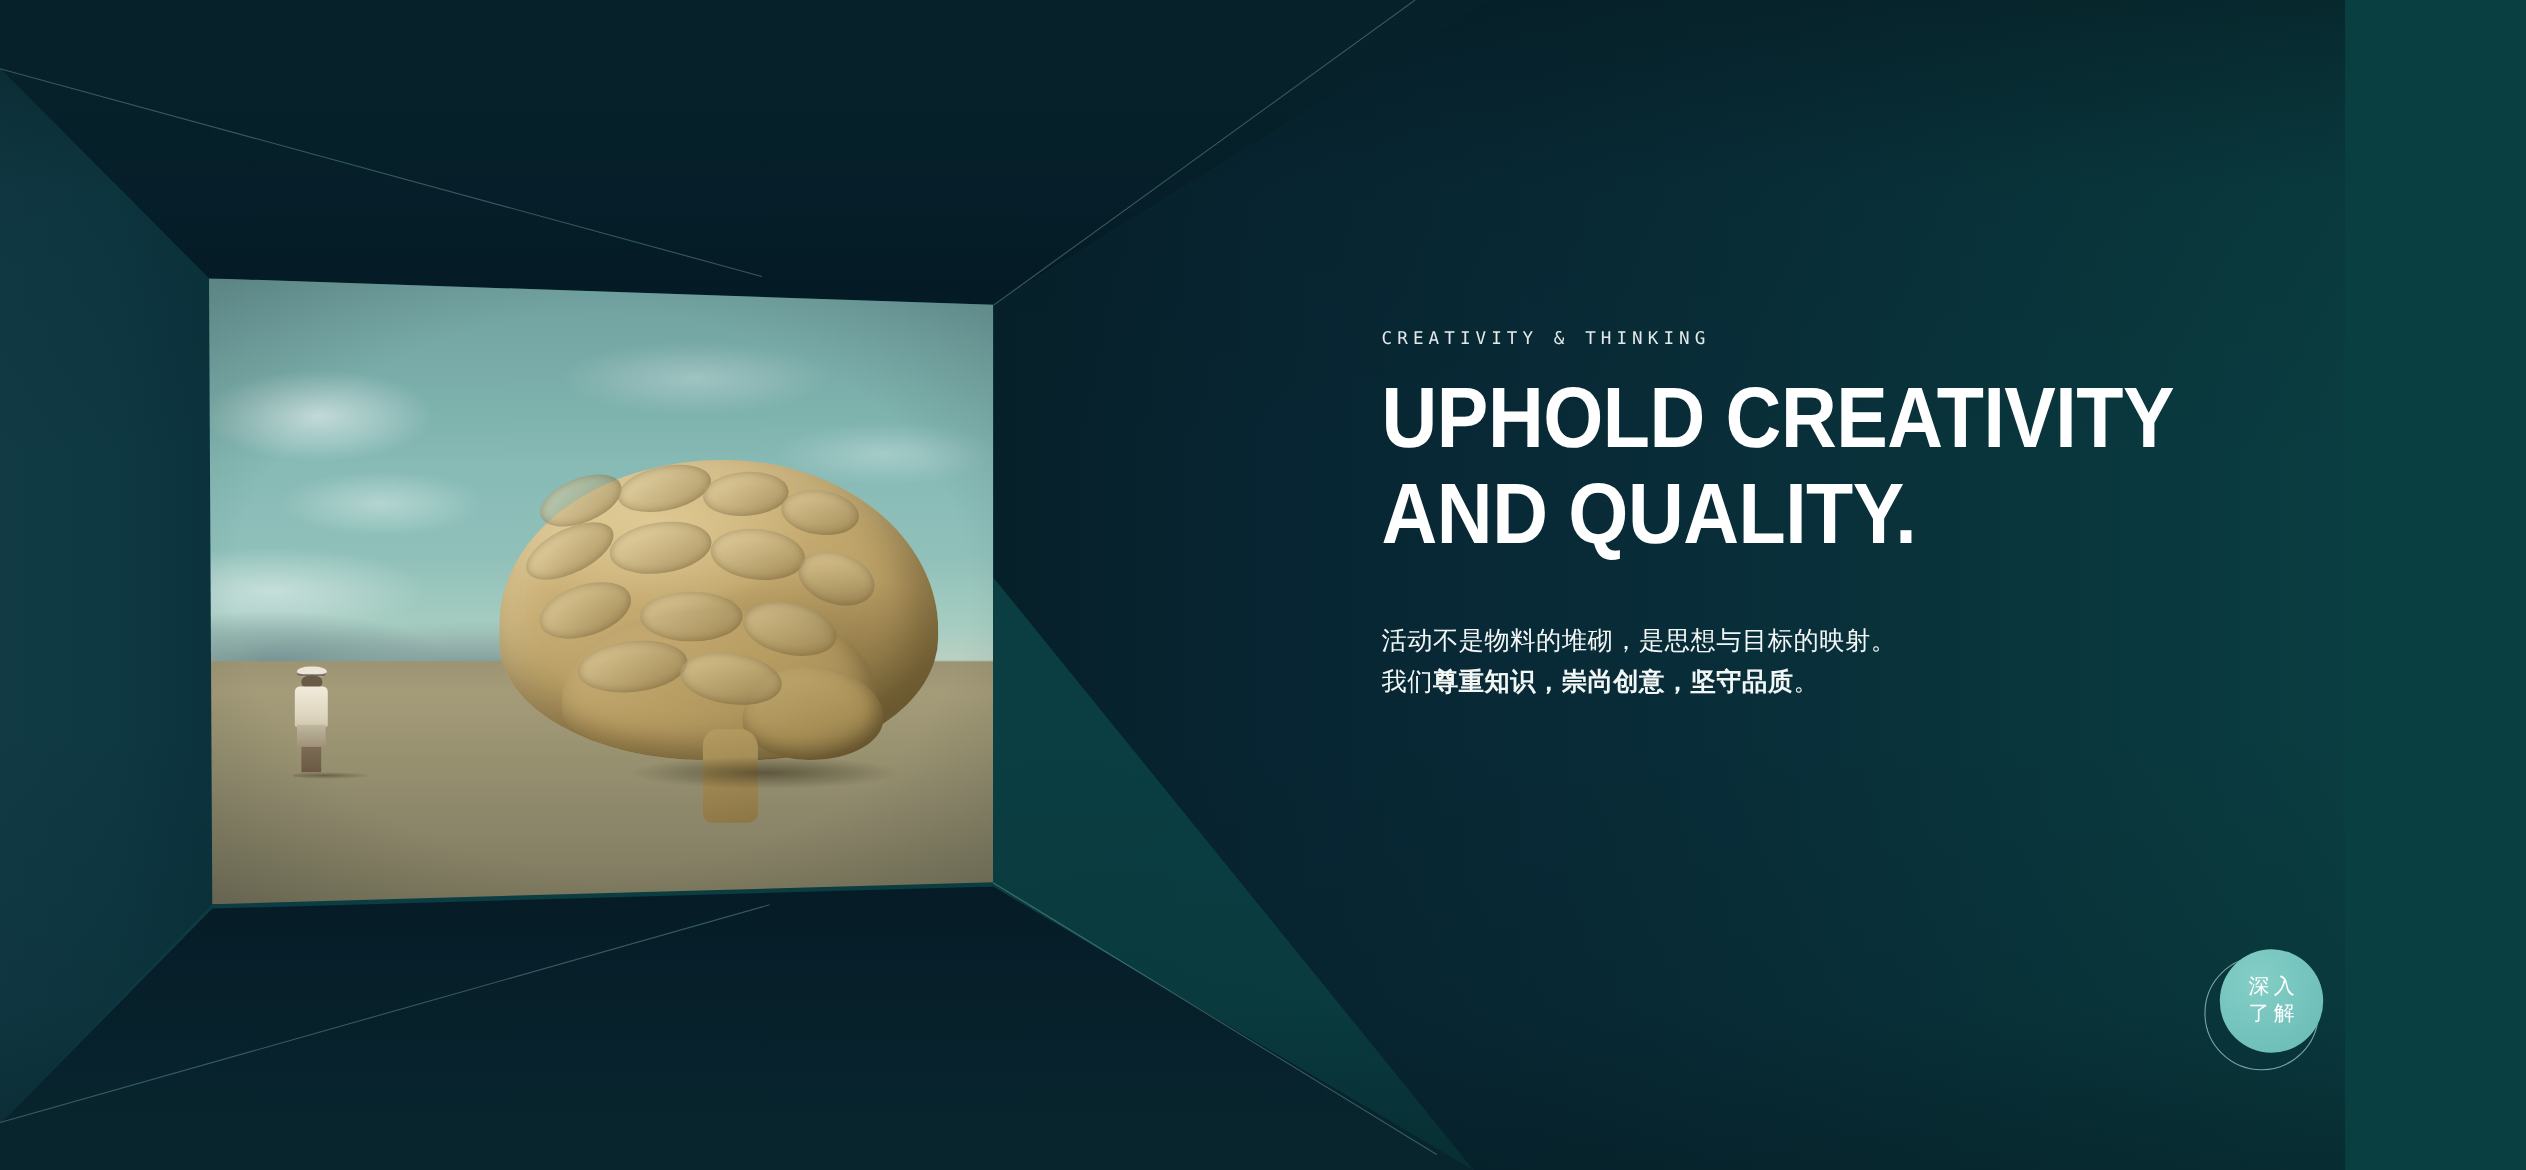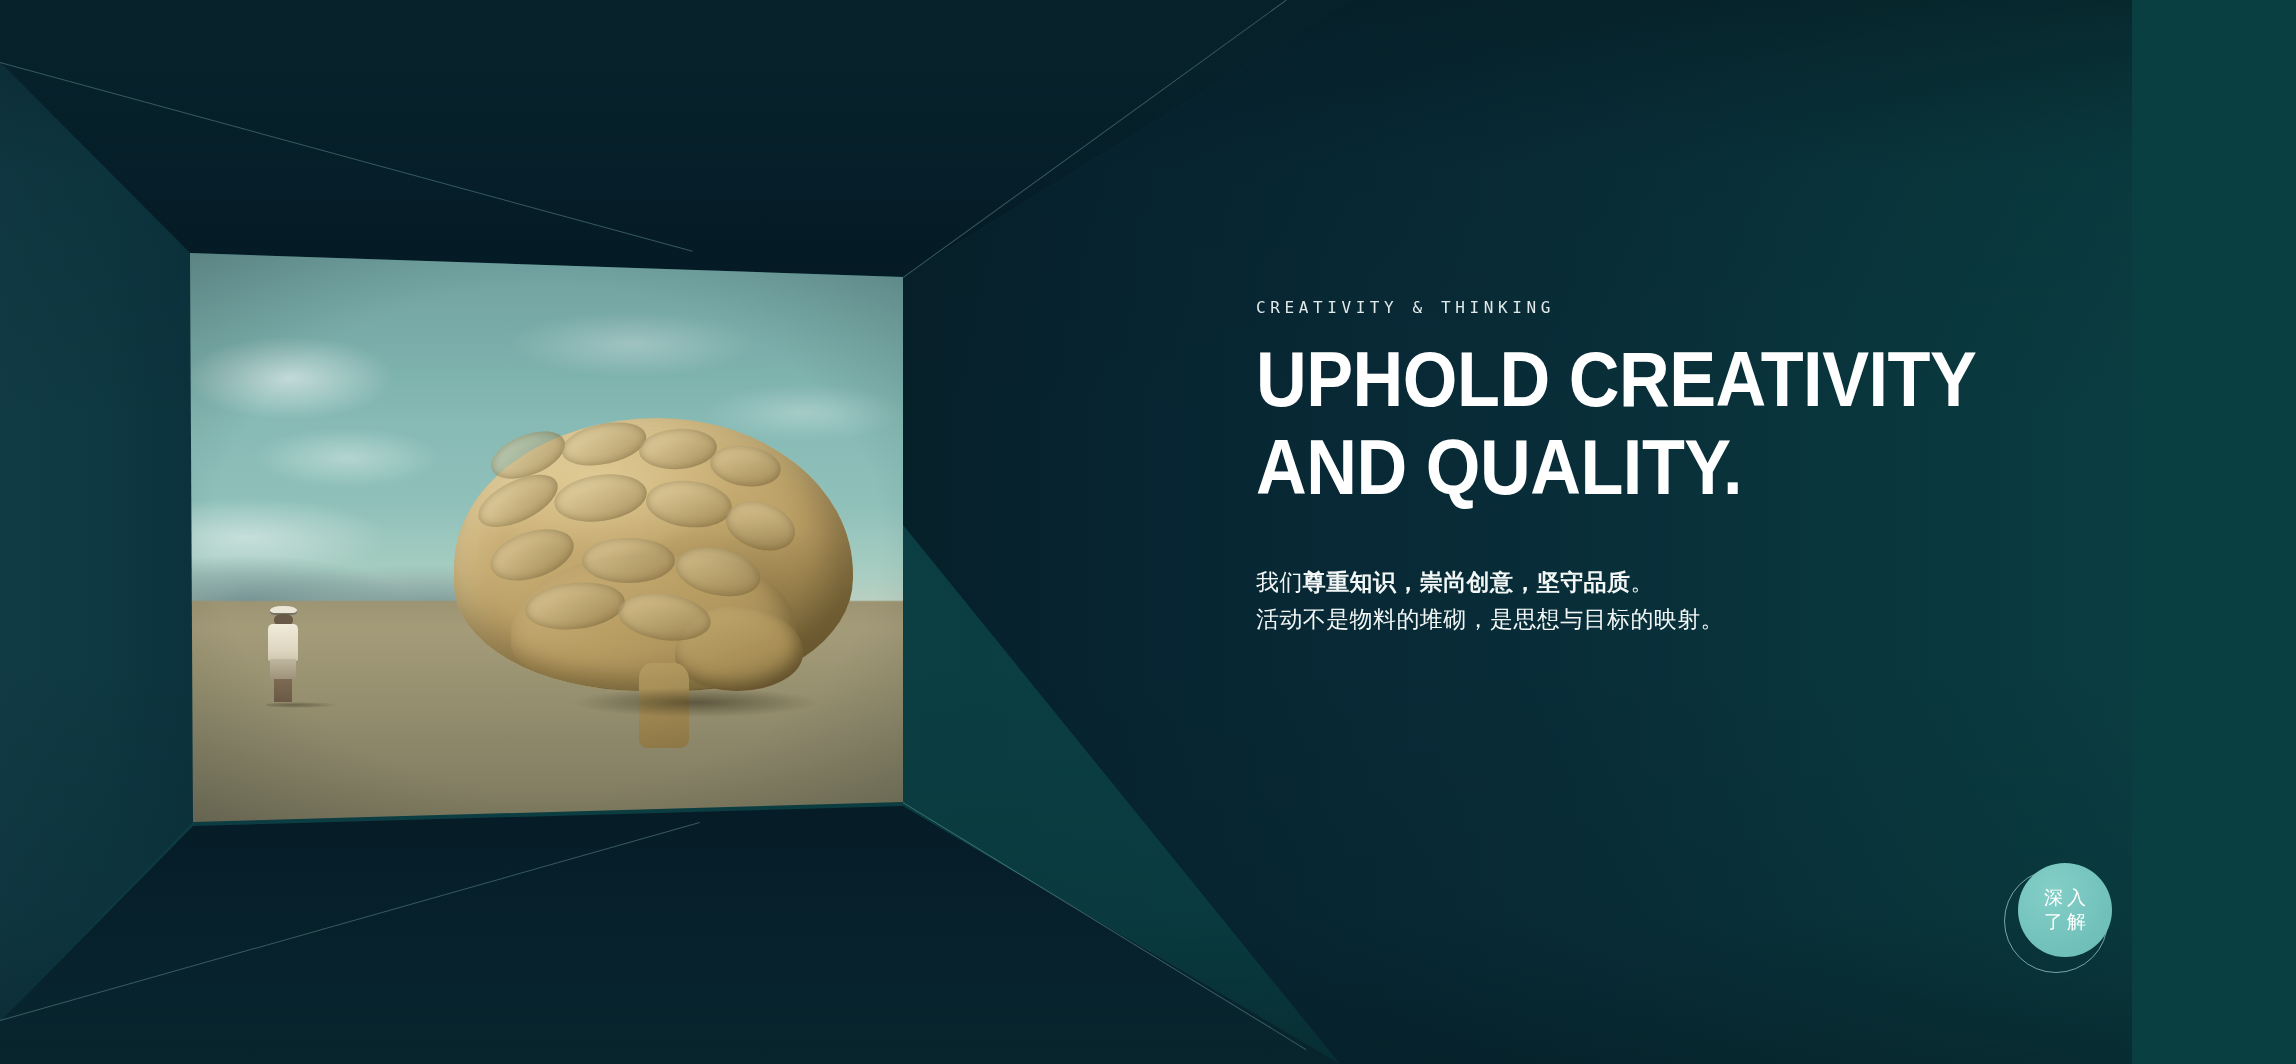--- a/index.html
+++ b/index.html
@@ -335,24 +335,24 @@
   <div id="copy">
 
     <div id="eyebrow">CREATIVITY  &amp;  THINKING</div>
 
     <div class="headline" id="headline-1">UPHOLD CREATIVITY</div>
 
     <div class="headline" id="headline-2">AND QUALITY.</div>
 
     <div id="body-copy">
       <div class="body-line">
-        <span>我们</span><span class="bold">尊重知识，崇尚创意，坚守品质</span><span>。</span>
+        <span>活动不是物料的堆砌，是思想与目标的映射。</span>
       </div>
       <div class="body-line">
-        <span>活动不是物料的堆砌，是思想与目标的映射。</span>
+        <span>我们</span><span class="bold">尊重知识，崇尚创意，坚守品质</span><span>。</span>
       </div>
     </div>
 
   </div>
 
   <div id="cta">
     <div id="cta-ring"></div>
     <div id="cta-circle">
       <span class="cta-line">深入</span>
       <span class="cta-line">了解</span>

